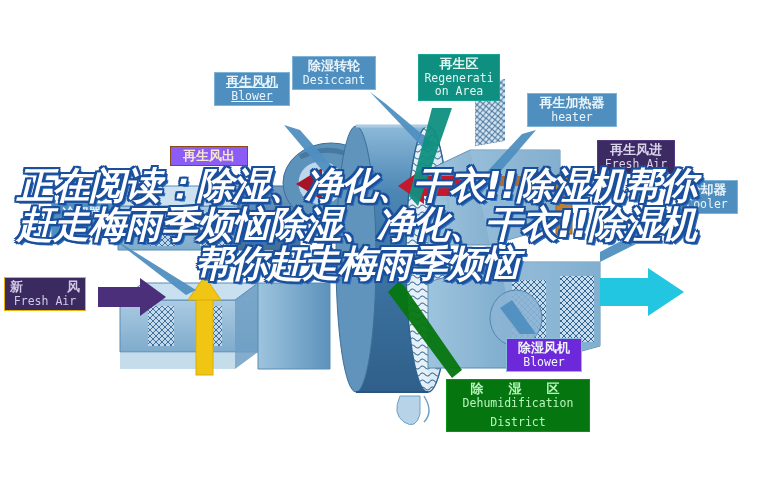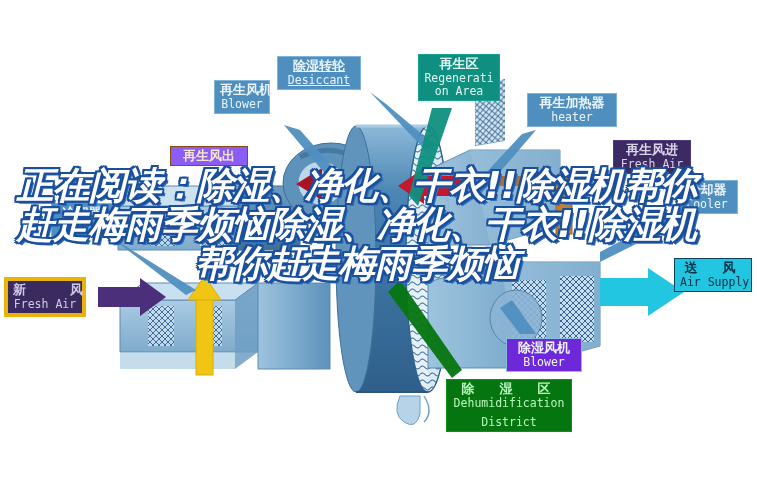--- a/index.html
+++ b/index.html
@@ -44,21 +44,21 @@
     letter-spacing:0px;
     margin-top:1px;
   }
   .lbl.wide .cn{letter-spacing:6px;}
 
   
   .sky      {background:#4f8fc0;color:#eaf4fb;border:1px solid #7fb4d8;}
   .skylite  {background:#6d28d9;color:#f0f7fc;border:1px solid #8cbcdd;}
   .teal     {background:#0f8f80;color:#dff7f2;border:1px solid #17a493;}
   .purple   {background:#3c2a63;color:#d9d4ea;border:1px solid #51397f;}
-  .purpled  {background:#3b2a60;color:#cfc9e6;border:4px solid #eab308;}
+  .purpled  {background:#3b2a60;color:#cfc9e6;border:1px solid #eab308;}
   .cyan     {background:#22c6e0;color:#07304a;border:1px solid #0f3f5a;}
   .green    {background:#05750f;color:#b9f5bd;border:1px solid #0a9418;}
   .yellow   {background:#f0c514;color:#1d1d1d;border:2px solid #046b16;}
   .orange   {background:#8b5cf6;color:#f6e6cf;border:1px solid #8a4a12;}
 
   
   #overlay-text{
     position:absolute;
     left:0;
     top:166px;
@@ -202,42 +202,42 @@
 
     <polygon points="676,212 676,224 600,262 600,252" fill="#4f8fc0" opacity="0.95"></polygon>
 
     <polygon points="112,238 122,244 196,290 186,295" fill="#4f8fc0" opacity="0.95"></polygon>
 
     <polygon points="452,378 462,370 400,280 388,292" fill="#05750f" opacity="0.95"></polygon>
 
     <polygon points="520,334 536,334 512,300 500,308" fill="#4f8fc0" opacity="0.95"></polygon>
   </svg>
 
-  <div class="lbl sky" style="left:277px;top:56px;width:84px;text-decoration:underline;">
+  <div class="lbl sky" style="left:292px;top:56px;width:84px;">
     <span class="cn">除湿转轮</span>
     <span class="en">Desiccant</span>
   </div>
 
-  <div class="lbl sky" style="left:214px;top:80px;width:56px;">
+  <div class="lbl sky" style="left:214px;top:72px;width:76px;text-decoration:underline;">
     <span class="cn">再生风机</span>
     <span class="en">Blower</span>
   </div>
 
   <div class="lbl sky" style="left:527px;top:93px;width:90px;">
     <span class="cn">再生加热器</span>
     <span class="en">heater</span>
   </div>
 
   <div class="lbl teal" style="left:418px;top:54px;width:82px;">
     <span class="cn">再生区</span>
     <span class="en">Regenerati</span>
     <span class="en">on Area</span>
   </div>
 
-  <div class="lbl purple" style="left:597px;top:140px;width:78px;margin-left:16px;">
+  <div class="lbl purple" style="left:597px;top:140px;width:78px;">
     <span class="cn">再生风进</span>
     <span class="en">Fresh Air</span>
   </div>
 
   <div class="lbl orange" style="left:170px;top:146px;width:78px;padding-bottom:2px;">
     <span class="cn">再生风出</span>
   </div>
 
   <div class="lbl sky" style="left:51px;top:203px;width:62px;">
     <span class="cn">冷却器</span>
@@ -247,32 +247,28 @@
   <div class="lbl sky" style="left:676px;top:180px;width:62px;">
     <span class="cn">冷却器</span>
     <span class="en">Cooler</span>
   </div>
 
   <div class="lbl purpled wide" style="left:4px;top:277px;width:82px;">
     <span class="cn">新　　风</span>
     <span class="en">Fresh Air</span>
   </div>
 
-  <div class="lbl cyan wide" style="left:674px;top:258px;width:78px;">
-    <span class="cn">送　风</span>
-    <span class="en">Air Supply</span>
-  </div>
 
 
   <div class="lbl skylite" style="left:506px;top:338px;width:76px;">
     <span class="cn">除湿风机</span>
     <span class="en">Blower</span>
   </div>
 
-  <div class="lbl green wide" style="left:446px;top:379px;width:126px;">
+  <div class="lbl green wide" style="left:446px;top:379px;width:144px;">
     <span class="cn">除　湿　区</span>
     <span class="en" style="letter-spacing:0;">Dehumidification</span>
     <span class="en" style="letter-spacing:0;margin-top:7px;">District</span>
   </div>
 
   <div id="overlay-text">正在阅读：除湿、净化、干衣!!除湿机帮你赶走梅雨季烦恼除湿、净化、干衣!!除湿机帮你赶走梅雨季烦恼</div>
 
 </div>
 
 </body></html>

